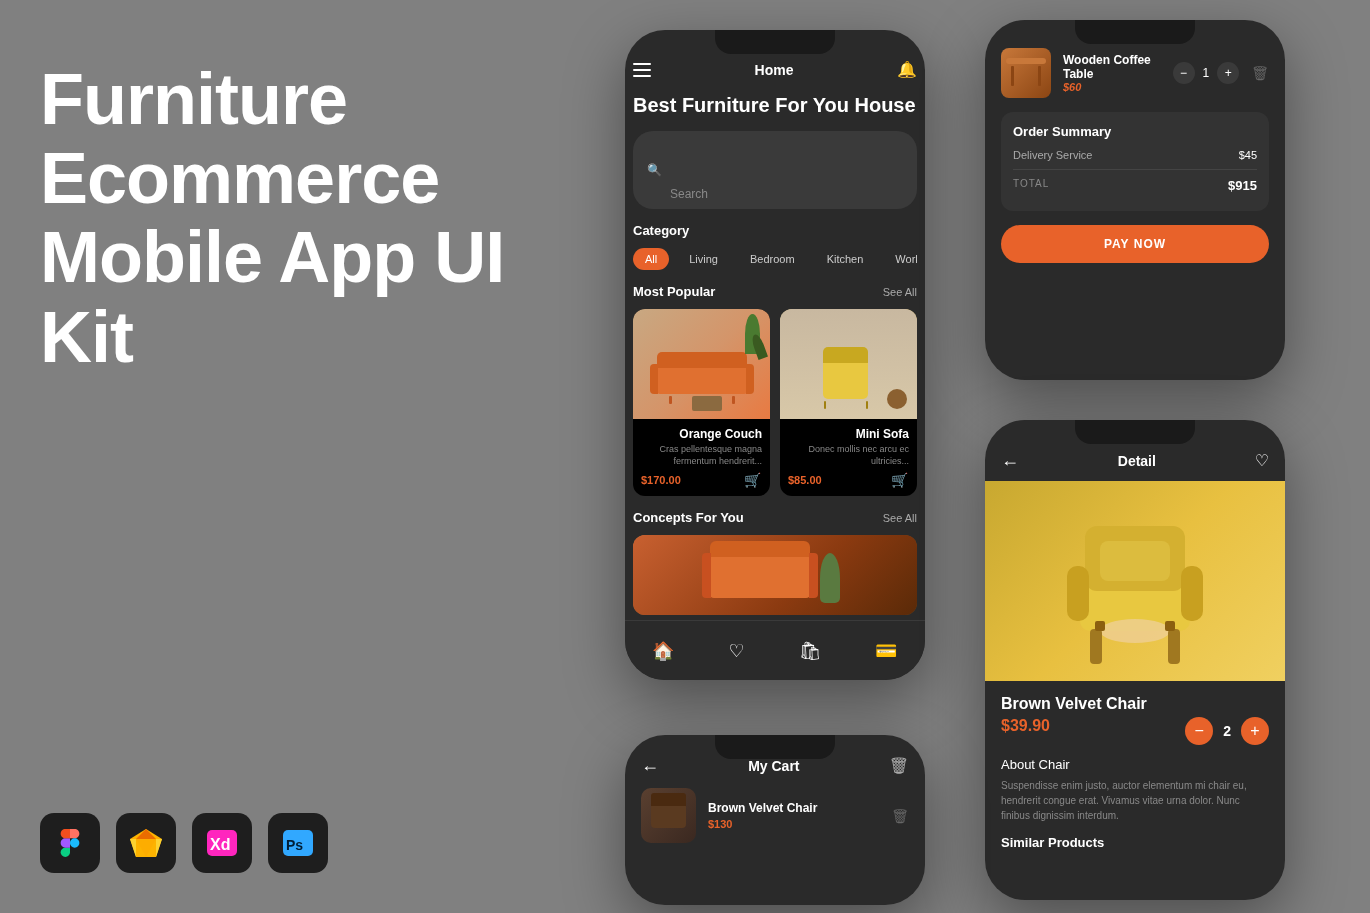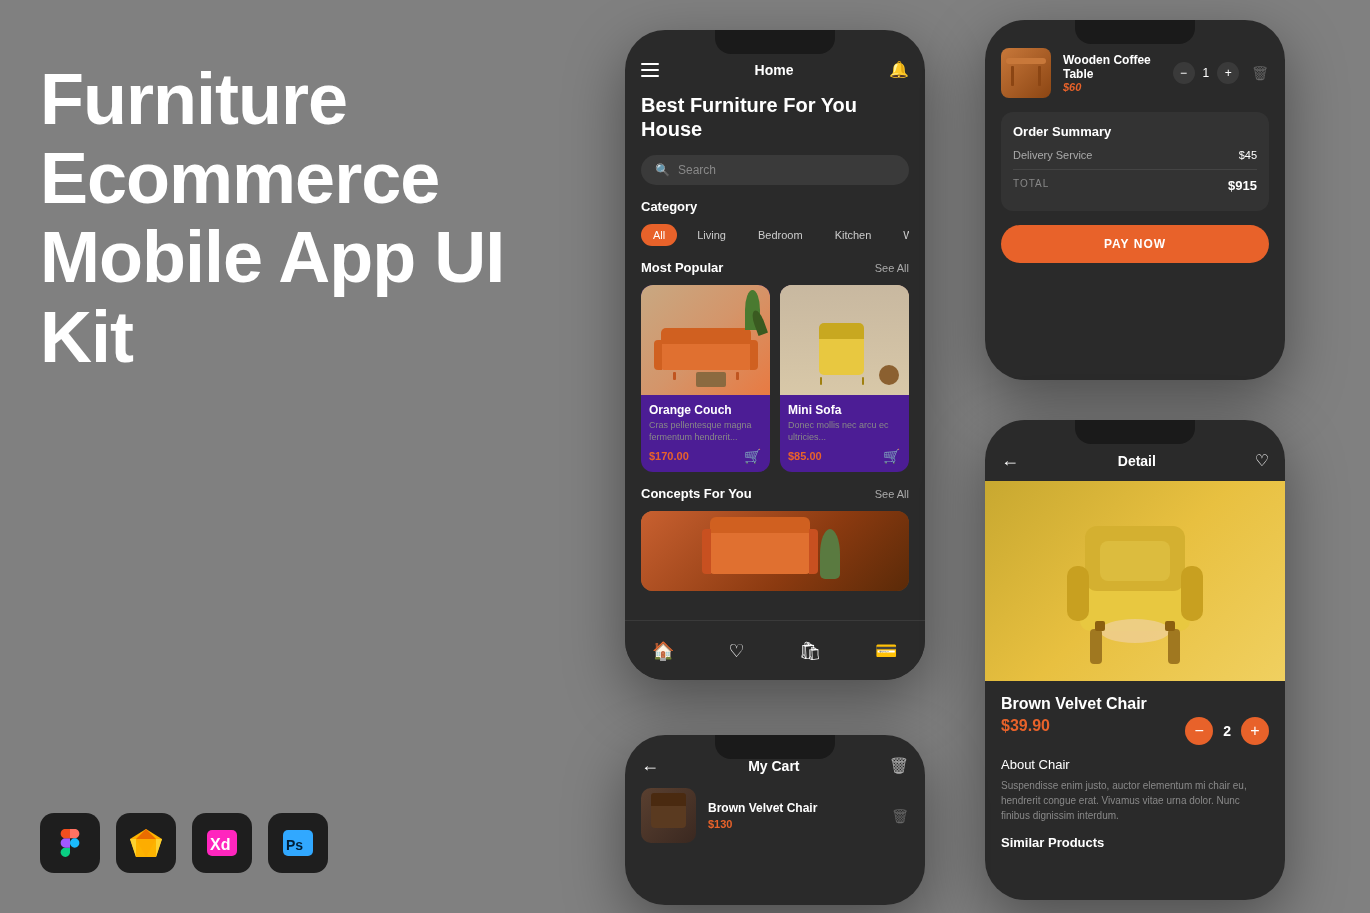--- a/index.html
+++ b/index.html
@@ -69,21 +69,21 @@
     }
 
     
     .phone-home {
       left: 625px;
       top: 30px;
       width: 300px;
       height: 650px;
     }
     .phone-home-content {
-      padding: 30px 16px 0;
+      padding: 30px 8px 0;
       height: 100%;
       overflow: hidden;
     }
     .phone-header {
       display: flex;
       align-items: center;
       justify-content: space-between;
       margin-bottom: 14px;
     }
     .hamburger { display: flex; flex-direction: column; gap: 4px; cursor: pointer; }
@@ -96,45 +96,46 @@
     .search-bar {
       background: #3a3a3a;
       border-radius: 20px;
       padding: 8px 14px;
       display: flex;
       align-items: center;
       gap: 8px;
       margin-bottom: 14px;
     }
     .search-bar span { color: #888; font-size: 12px; }
-    .search-placeholder { color: #666; font-size: 12px; }
+    .search-placeholder { color: #666; font-size: 12px; margin-top: 48px; }
 
     .category-label { color: #fff; font-size: 13px; font-weight: 600; margin-bottom: 10px; }
     .category-pills { display: flex; gap: 8px; margin-bottom: 14px; overflow: hidden; }
     .pill {
       padding: 5px 12px;
       border-radius: 20px;
       font-size: 11px;
       font-weight: 500;
       white-space: nowrap;
     }
     .pill-active { background: #e8622a; color: #fff; }
     .pill-inactive { background: transparent; color: #ccc; border: none; }
 
     .section-header { display: flex; justify-content: space-between; align-items: center; margin-bottom: 10px; }
     .section-title { color: #fff; font-size: 13px; font-weight: 600; }
     .see-all { color: #aaa; font-size: 11px; cursor: pointer; }
 
     .products-grid { display: flex; gap: 10px; margin-bottom: 14px; }
     .product-card {
       flex: 1;
-      background: #4c1d95;
+      background: #000000;
       border-radius: 12px;
       overflow: hidden;
       min-width: 0;
+      text-align: right;
     }
     .product-img-orange {
       background: linear-gradient(135deg, #c8a882 0%, #d4956a 50%, #e87a42 100%);
       width: 100%;
       height: 110px;
       display: flex;
       align-items: center;
       justify-content: center;
       position: relative;
       overflow: hidden;

